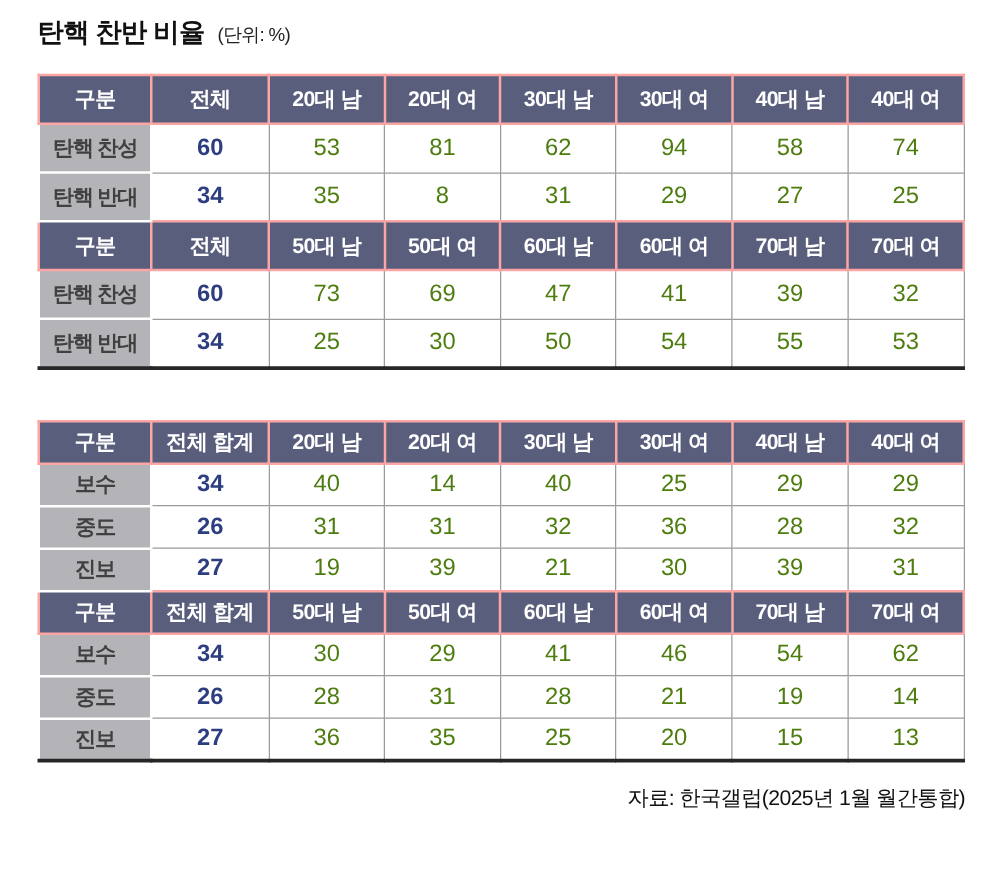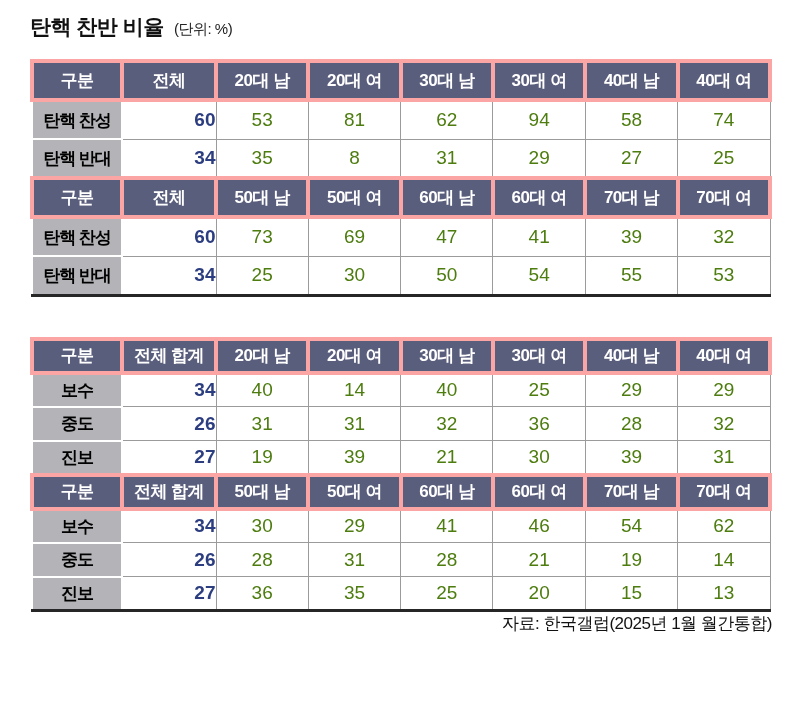--- a/index.html
+++ b/index.html
@@ -16,35 +16,35 @@
     font-size:15px;font-weight:normal;color:#222222;margin-left:5px;
   }
   table.data-table{
     border-collapse:collapse;table-layout:fixed;width:742px;
     margin-top:17px;border-bottom:3px solid #262626;
   }
   .block-ideology{margin-top:40px;}
   th,td{text-align:center;vertical-align:middle;padding:0;}
   th.col-header{
     background:#5a5e7d;color:#ffffff;font-size:17px;font-weight:bold;
-    border:4px solid #fca5a5;letter-spacing:-0.5px;
+    border:2px solid #fca5a5;letter-spacing:-0.5px;
   }
   td.row-label{
-    background:#b4b3b7;color:#000000;font-size:17px;font-weight:bold;
+    background:#b4b3b7;color:#404040;font-size:17px;font-weight:bold;
     border:2px solid #ffffff;letter-spacing:-1px;
   }
   td.cell-total,td.cell-value{
     background:#ffffff;font-size:19px;border:1px solid #9b9b9b;
   }
-  td.cell-total{color:#2d3e80;font-weight:bold;text-align:right;}
+  td.cell-total{color:#2d3e80;font-weight:bold;}
   td.cell-value{color:#4d7c0f;}
   table.t0 tr{height:39px;}
   table.t1 tr{height:34px;}
   .source-caption{
-    width:742px;text-align:right;font-size:17px;
+    width:742px;margin-top:17px;text-align:right;font-size:17px;
     color:#111111;letter-spacing:-0.5px;
   }
 </style>
 </head>
 <body>
 
 <div class="page">
   <div id="tables-root">
       <div class="table-block">
         <h2 class="table-title"><span>탄핵 찬반 비율</span> <span class="unit">(단위: %)</span></h2>

